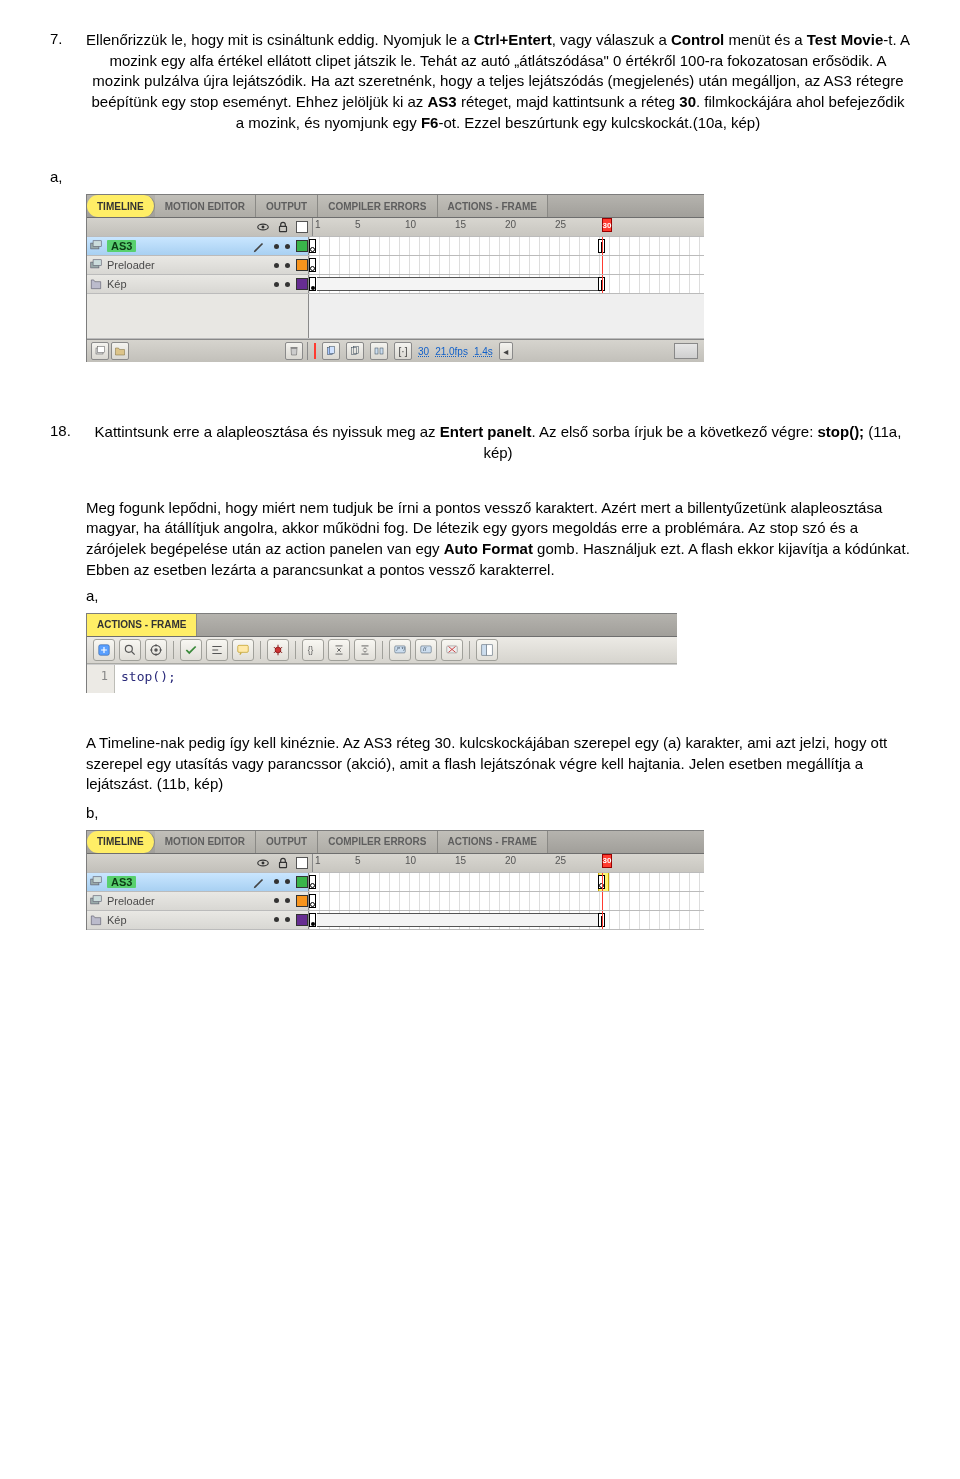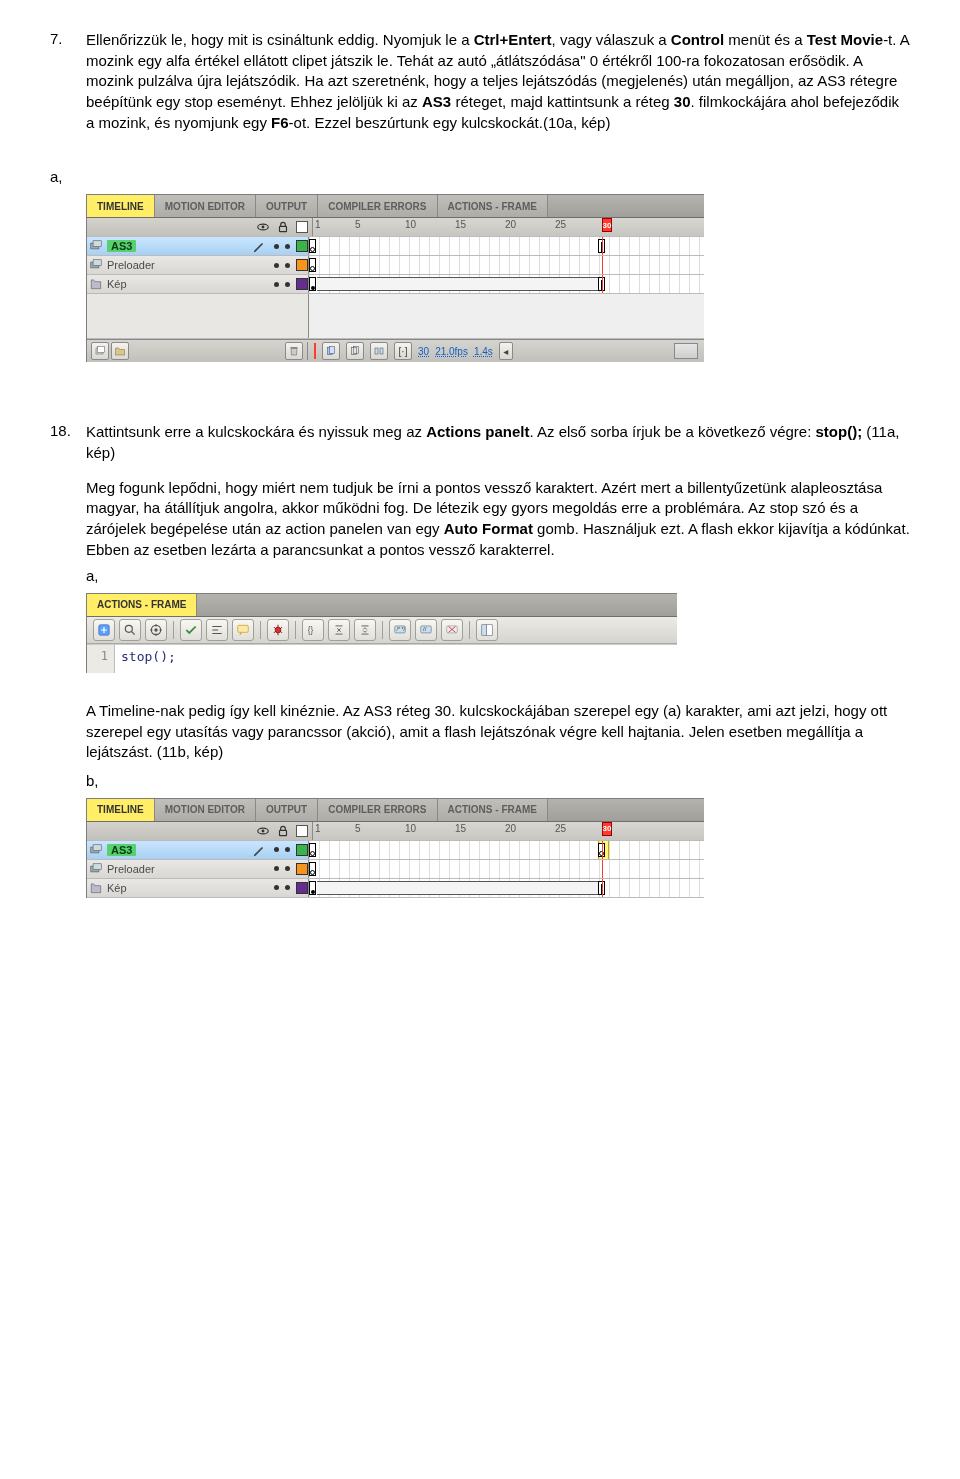--- a/index.html
+++ b/index.html
@@ -8,21 +8,21 @@
     color: #000;
     background: #fff;
     margin: 0;
     padding: 30px 50px 30px 50px;
     width: 960px;
     box-sizing: border-box;
   }
   p { margin: 0 0 6px 0; line-height: 1.38; }
   .num-item { display: flex; }
   .num-item .num { width: 36px; flex: 0 0 36px; }
-  .num-item .body { flex: 1; }
+  .num-item .body { flex: 1; text-align: center; }
   .indent { margin-left: 36px; }
   b { font-weight: bold; }
 
   
   .timeline {
     width: 617px;
     border-left: 1px solid #7d7d7d;
     border-top: 1px solid #7d7d7d;
     margin: 6px 0 12px 36px;
     font-family: "Segoe UI", Tahoma, sans-serif;
@@ -45,20 +45,21 @@
     align-items: center;
     font-size: 10px;
     font-weight: bold;
     color: #5e5e5e;
     border-right: 1px solid #8a8985;
     background: linear-gradient(#c1bfb9, #aeaca6);
   }
   .tl-tab.active {
     background: #ffee66;
     color: #333;
+    border-radius: 11px;
   }
 
   .tl-row { display: flex; height: 18px; border-bottom: 1px solid #bbb; }
 
   .tl-layercol {
     width: 221px; flex: 0 0 221px;
     display: flex; align-items: stretch;
     border-right: 1px solid #8a8a8a;
     background: linear-gradient(#e9e8e4, #d8d7d3);
   }
@@ -414,26 +415,26 @@
       <span class="fbtn" style="width:12px">◂</span>
       <div class="scroll-thumb"></div>
     </div>
   </div>
 </div>
 
 <div class="num-item" style="margin-top:60px">
   <div class="num">18.</div>
   <div class="body">
     <p>
-      <span>Kattintsunk erre a kulcskockára és nyissuk meg az </span><b>Actions panelt</b><span>. Az első sorba írjuk be a következő végre: </span><b>stop();</b><span>  (11a, kép)</span>
+      <span>Kattintsunk erre a alapleosztása és nyissuk meg az </span><b>Entert panelt</b><span>. Az első sorba írjuk be a következő végre: </span><b>stop();</b><span>  (11a, kép)</span>
     </p>
   </div>
 </div>
 
-<p class="indent" style="margin-top:8px">
+<p class="indent" style="margin-top:28px">
   <span>Meg fogunk lepődni, hogy miért nem tudjuk be írni a pontos vessző karaktert. Azért mert a billentyűzetünk alapleosztása magyar, ha átállítjuk angolra, akkor működni fog. De létezik egy gyors megoldás erre a problémára. Az stop szó és a zárójelek begépelése után az action panelen van egy </span><b>Auto Format</b><span> gomb. Használjuk ezt. A flash ekkor kijavítja a kódúnkat. Ebben az esetben lezárta a parancsunkat a pontos vessző karakterrel.</span>
 </p>
 
 <p class="indent" style="margin-top:6px">a,</p>
 
 <div class="actions">
   <div class="ac-tab">
     <div class="t">ACTIONS - FRAME</div>
   </div>
   <div class="ac-toolbar">
@@ -522,21 +523,21 @@
           <rect x="11" y="3" width="10" height="18" fill="#fff" stroke="#567"></rect>
         </svg>
       </span>
   </div>
   <div class="ac-code">
     <div class="ac-gutter">1</div>
     <div class="ac-text">stop();</div>
   </div>
 </div>
 
-<p class="indent" style="margin-top:28px">A Timeline-nak pedig így kell kinéznie. Az AS3 réteg 30. kulcskockájában szerepel egy (a) karakter, ami azt jelzi, hogy ott szerepel egy utasítás vagy parancssor (akció), amit a flash lejátszónak végre kell hajtania. Jelen esetben megállítja a lejátszást. (11b, kép)</p>
+<p class="indent" style="margin-top:40px">A Timeline-nak pedig így kell kinéznie. Az AS3 réteg 30. kulcskockájában szerepel egy (a) karakter, ami azt jelzi, hogy ott szerepel egy utasítás vagy parancssor (akció), amit a flash lejátszónak végre kell hajtania. Jelen esetben megállítja a lejátszást. (11b, kép)</p>
 
 <p class="indent" style="margin-top:8px">b,</p>
 
 <div class="timeline small">
   <div class="tl-tabs">
     <div class="tl-tab active">TIMELINE</div>
     <div class="tl-tab">MOTION EDITOR</div>
     <div class="tl-tab">OUTPUT</div>
     <div class="tl-tab">COMPILER ERRORS</div>
     <div class="tl-tab">ACTIONS - FRAME</div>

